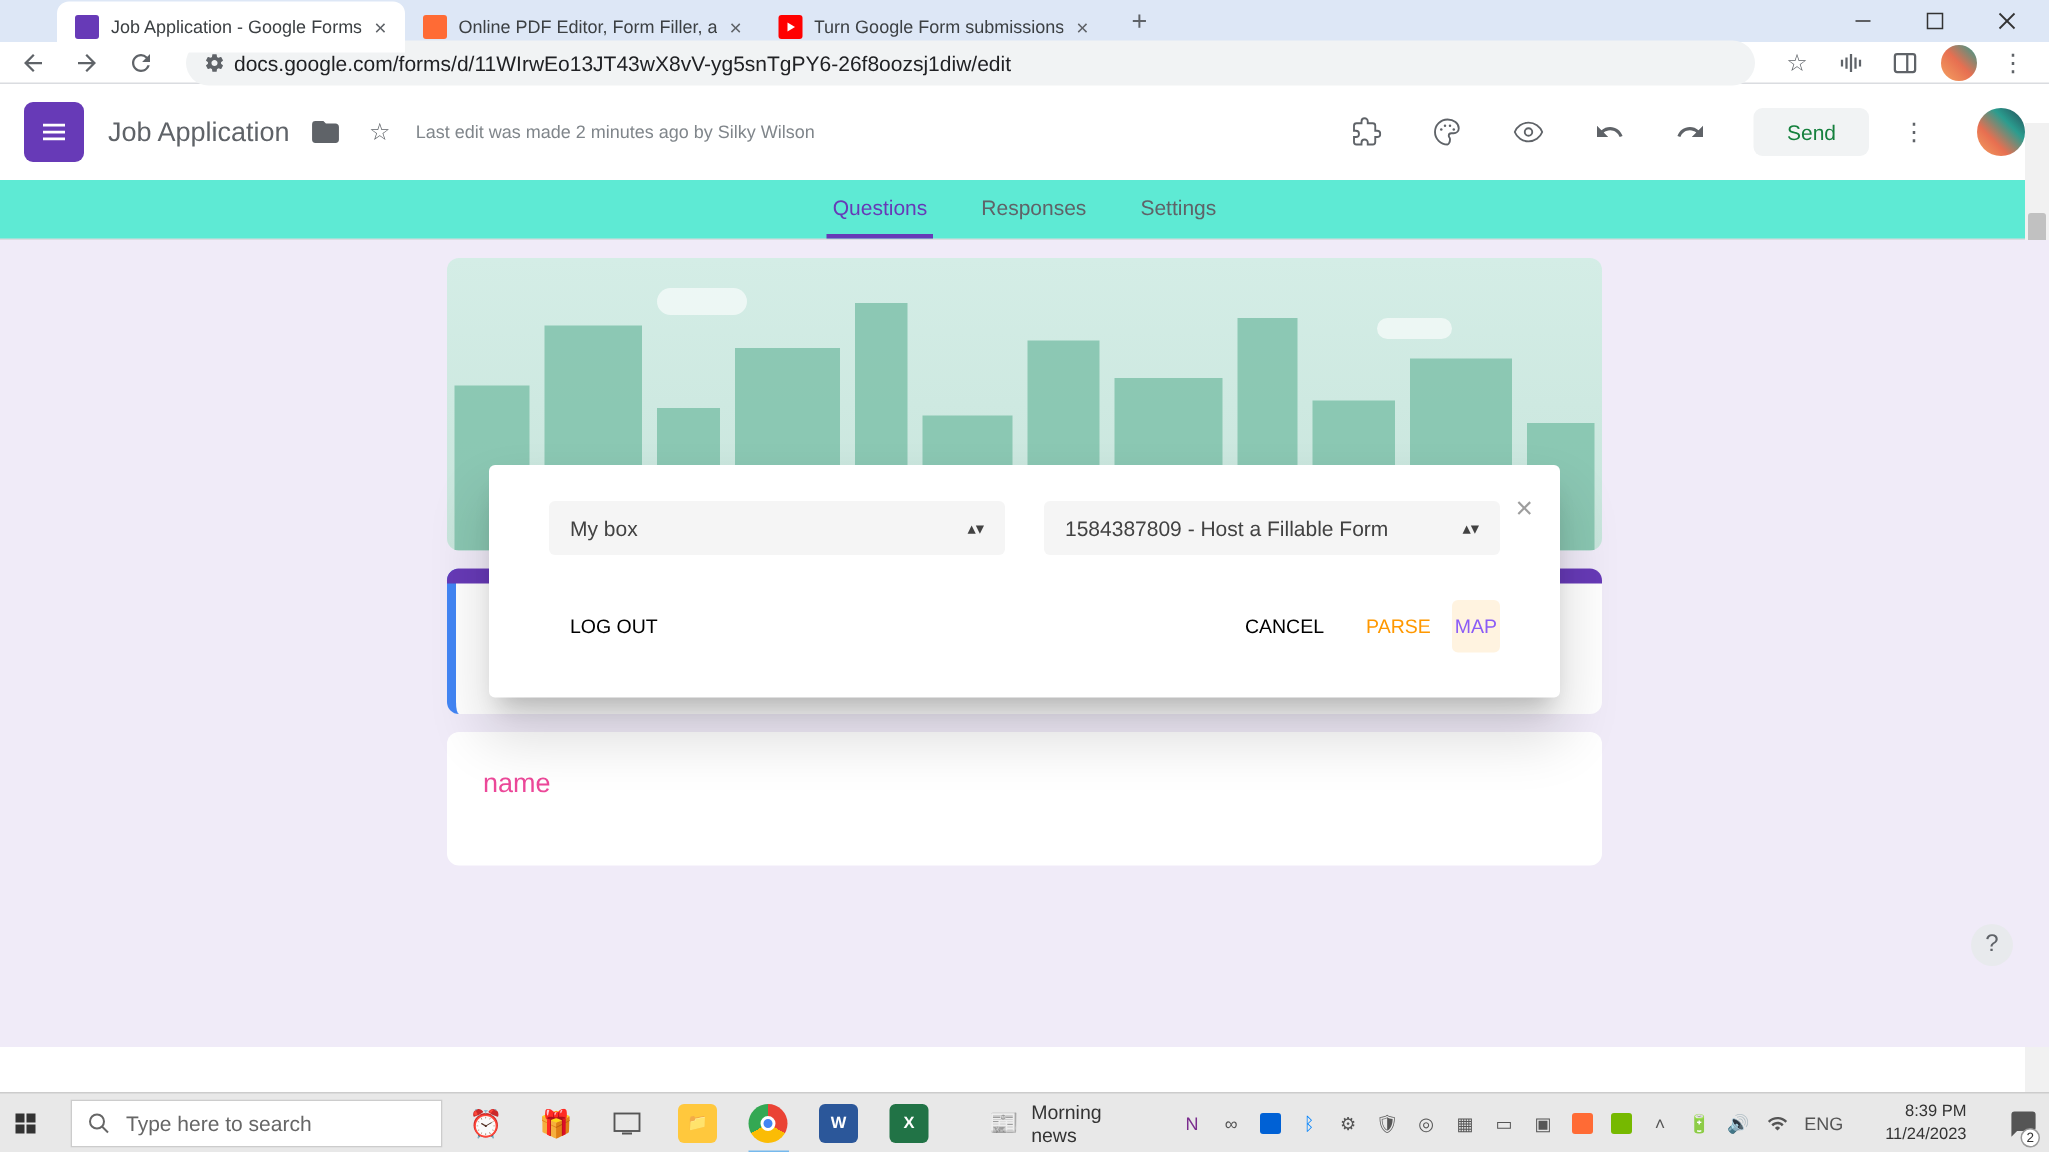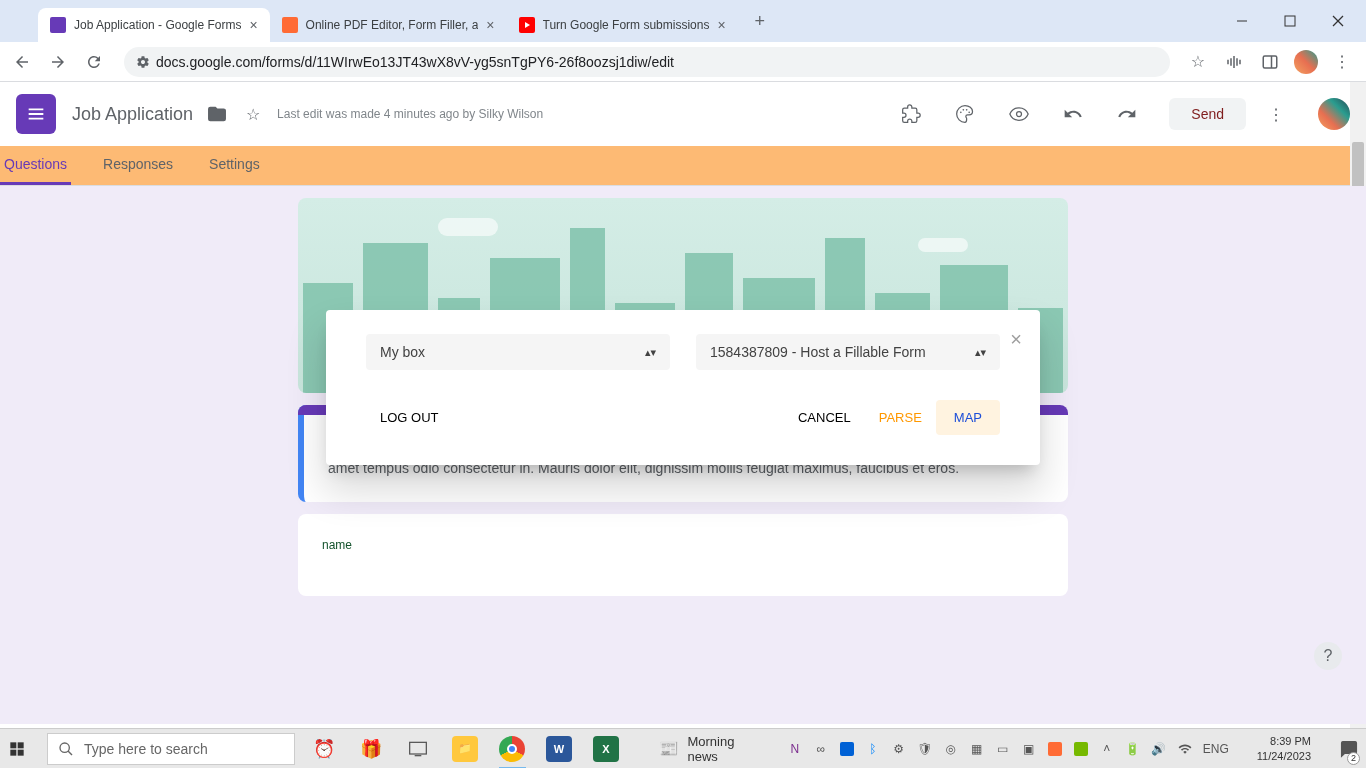--- a/index.html
+++ b/index.html
@@ -1,50 +1,50 @@
 <!DOCTYPE html>
 <html><head>
 <meta charset="utf-8">
 <style>
 * { margin: 0; padding: 0; box-sizing: border-box; font-family: 'Segoe UI', Arial, sans-serif; }
 body { width: 1366px; height: 768px; overflow: hidden; background: #fff; position: relative; }
 
 
-.browser-top { background: #dde7f6; height: 42px; display: flex; align-items: center; padding: 0 8px; }
+.browser-top { background: #dde7f6; height: 28px; display: flex; align-items: center; padding: 0 8px; }
 .tab { display: flex; align-items: center; height: 34px; padding: 0 12px; margin-top: 8px; border-radius: 8px 8px 0 0; font-size: 12px; color: #3c4043; max-width: 240px; position: relative; }
 .tab.active { background: #fff; }
 .tab-favicon { width: 16px; height: 16px; margin-right: 8px; flex-shrink: 0; }
 .tab-title { overflow: hidden; white-space: nowrap; text-overflow: ellipsis; flex: 1; }
 .tab-close { margin-left: 8px; cursor: pointer; color: #5f6368; font-size: 14px; }
 .tab-new { width: 28px; height: 28px; margin-left: 8px; cursor: pointer; display: flex; align-items: center; justify-content: center; font-size: 18px; color: #5f6368; }
 .window-controls { margin-left: auto; display: flex; gap: 24px; padding-right: 8px; }
 .window-btn { width: 24px; height: 24px; display: flex; align-items: center; justify-content: center; cursor: pointer; }
 
-.browser-nav { height: 40px; background: #fff; display: flex; align-items: center; padding: 0 8px; border-bottom: 1px solid #dadce0; gap: 8px; }
+.browser-nav { height: 28px; background: #fff; display: flex; align-items: center; padding: 0 8px; border-bottom: 1px solid #dadce0; gap: 8px; }
 .nav-btn { width: 28px; height: 28px; display: flex; align-items: center; justify-content: center; cursor: pointer; color: #5f6368; border-radius: 50%; }
 .nav-btn svg { width: 18px; height: 18px; }
 .url-bar { flex: 1; height: 30px; background: #f1f3f4; border-radius: 15px; display: flex; align-items: center; padding: 0 12px; font-size: 14px; color: #202124; margin: 0 8px; }
 .url-prefix { color: #5f6368; margin-right: 6px; display: flex; align-items: center; gap: 4px; }
 .nav-icons-right { display: flex; gap: 12px; align-items: center; margin-right: 4px; }
 .nav-icon-r { width: 24px; height: 24px; display: flex; align-items: center; justify-content: center; cursor: pointer; color: #5f6368; }
 .avatar-small { width: 24px; height: 24px; border-radius: 50%; background: linear-gradient(45deg,#f4a261,#e76f51,#2a9d8f); }
 
 
 .forms-header { height: 64px; display: flex; align-items: center; padding: 0 16px; background: #fff; }
 .forms-logo { width: 40px; height: 40px; background: #673ab7; border-radius: 6px; display: flex; align-items: center; justify-content: center; margin-right: 16px; }
 .forms-logo svg { fill: #fff; width: 22px; height: 22px; }
 .form-title { font-size: 18px; color: #5f6368; margin-right: 12px; }
 .header-icon { width: 24px; height: 24px; margin-right: 12px; color: #5f6368; cursor: pointer; display: flex; align-items: center; justify-content: center; }
 .edit-info { font-size: 12px; color: #80868b; line-height: 1.4; }
 .header-right { margin-left: auto; display: flex; align-items: center; gap: 18px; }
-.send-btn { background: #f1f3f4; color: #7f1d1d; padding: 8px 22px; border-radius: 6px; font-size: 14px; font-weight: 500; cursor: not-allowed; }
+.send-btn { background: #f1f3f4; color: #15803d; padding: 8px 22px; border-radius: 6px; font-size: 14px; font-weight: 500; cursor: not-allowed; }
 .avatar-header { width: 32px; height: 32px; border-radius: 50%; background: linear-gradient(45deg,#f4a261,#e76f51,#2a9d8f,#264653); }
 
 
-.forms-tabs { display: flex; justify-content: flex-start; gap: 28px; border-bottom: 1px solid #dadce0; background: #fdba74; }
+.forms-tabs { display: flex; justify-content: center; gap: 28px; border-bottom: 1px solid #dadce0; background: #5eead4; }
 .forms-tab { padding: 10px 4px; font-size: 14px; color: #5f6368; cursor: pointer; border-bottom: 3px solid transparent; }
 .forms-tab.active { color: #673ab7; border-bottom-color: #673ab7; font-weight: 500; }
 
 
 .forms-body { background: #f0ebf8; height: calc(100% - 42px - 40px - 64px - 44px - 40px); overflow: hidden; position: relative; }
 .form-container { width: 770px; margin: 12px auto 0; }
 
 .hero-image { height: 195px; background: linear-gradient(to bottom, #d4ede6 0%, #c8e5dc 100%); border-radius: 8px; position: relative; overflow: hidden; }
 .skyline { position: absolute; bottom: 0; left: 0; right: 0; height: 160px; display: flex; align-items: flex-end; justify-content: space-around; }
 .building { background: #7bbfa8; opacity: 0.8; position: relative; }
@@ -53,33 +53,33 @@
 .b7 { width: 48px; height: 140px; } .b8 { width: 72px; height: 115px; } .b9 { width: 40px; height: 155px; }
 .b10 { width: 55px; height: 100px; } .b11 { width: 68px; height: 128px; } .b12 { width: 45px; height: 85px; }
 .cloud { position: absolute; background: rgba(255,255,255,0.6); border-radius: 20px; }
 .c1 { width: 60px; height: 18px; top: 20px; left: 140px; } .c2 { width: 50px; height: 14px; top: 40px; left: 620px; }
 
 .title-card { background: #fff; border-radius: 8px; margin-top: 12px; padding: 22px 24px; border-left: 6px solid #4285f4; position: relative; }
 .title-card::before { content: ''; position: absolute; top: 0; left: -6px; right: 0; height: 10px; background: #673ab7; border-radius: 8px 8px 0 0; }
 .desc-text { font-size: 14px; color: #5f6368; line-height: 1.6; margin-top: 8px; }
 
 .question-card { background: #fff; border-radius: 8px; margin-top: 12px; padding: 24px; }
-.q-title { font-size: 12px; color: #14532d; margin-bottom: 20px; }
+.q-title { font-size: 18px; color: #ec4899; margin-bottom: 20px; }
 .q-answer { font-size: 14px; color: #9aa0a6; border-bottom: 1px dotted #dadce0; padding-bottom: 6px; width: 360px; }
 
 
 .modal-overlay { position: absolute; top: 310px; left: 50%; transform: translateX(-50%); width: 714px; background: #fff; border-radius: 4px; box-shadow: 0 11px 15px -7px rgba(0,0,0,0.2), 0 24px 38px 3px rgba(0,0,0,0.14); z-index: 100; padding: 24px 40px 30px; }
 .modal-close { position: absolute; top: 18px; right: 18px; color: #9e9e9e; font-size: 20px; cursor: pointer; }
 .modal-title { font-size: 16px; color: #424242; margin-bottom: 28px; }
 .modal-selects { display: flex; gap: 26px; margin-bottom: 30px; }
 .modal-select { flex: 1; background: #f5f5f5; border-radius: 4px; padding: 10px 14px; font-size: 14px; color: #424242; display: flex; align-items: center; justify-content: space-between; cursor: pointer; }
 .modal-actions { display: flex; align-items: center; }
 .modal-btn { font-size: 13px; font-weight: 500; cursor: pointer; padding: 8px 14px; color: #000000; text-transform: uppercase; }
 .modal-btn.orange { color: #ff9800; }
-.modal-btn.filled { background: #fff3e0; color: #1d4ed8; border-radius: 4px; padding: 10px 18px; }
+.modal-btn.filled { background: #fff3e0; color: #8b5cf6; border-radius: 4px; padding: 10px 2px; }
 .modal-spacer { flex: 1; }
 
 
 .help-btn { position: absolute; right: 24px; bottom: 54px; width: 28px; height: 28px; border-radius: 50%; background: #e8eaed; color: #5f6368; display: flex; align-items: center; justify-content: center; font-size: 16px; cursor: pointer; }
 
 
 .fake-scroll { position: absolute; right: 0; top: 82px; bottom: 40px; width: 16px; background: #f1f1f1; }
 .fake-thumb { position: absolute; left: 2px; right: 2px; top: 60px; height: 300px; background: #c1c1c1; border-radius: 2px; }
 
 
@@ -196,21 +196,21 @@
         <path d="M4 6h16v2H4zm0 5h16v2H4zm0 5h16v2H4z"></path>
       </svg>
   </div>
   <div class="form-title">Job Application</div>
   <div class="header-icon">
       <svg width="20" height="20" viewBox="0 0 24 24">
         <path fill="currentColor" d="M10 4H4c-1.1 0-2 .9-2 2v12c0 1.1.9 2 2 2h16c1.1 0 2-.9 2-2V8c0-1.1-.9-2-2-2h-8l-2-2z" stroke="currentColor" stroke-width="1.5"></path>
       </svg>
     </div>
   <div class="header-icon">☆</div>
-  <div class="edit-info">Last edit was made 4 minutes ago by Silky Wilson</div>
+  <div class="edit-info">Last edit was made 2 minutes ago by Silky Wilson</div>
   <div class="header-right">
     <div class="header-icon">
         <svg width="20" height="20" viewBox="0 0 24 24">
           <path fill="none" stroke="currentColor" stroke-width="1.5" d="M20.5 11H19V7c0-1.1-.9-2-2-2h-4V3.5a2.5 2.5 0 00-5 0V5H4c-1.1 0-2 .9-2 2v4h1.5a2.5 2.5 0 010 5H2v4c0 1.1.9 2 2 2h4v-1.5a2.5 2.5 0 015 0V22h4c1.1 0 2-.9 2-2v-4h1.5a2.5 2.5 0 000-5z"></path>
         </svg>
       </div>
     <div class="header-icon">
         <svg width="20" height="20" viewBox="0 0 24 24">
           <path fill="none" stroke="currentColor" stroke-width="1.5" d="M12 22a10 10 0 110-20c5 0 9 3 9 7 0 2.5-2 4-4 4h-2a2 2 0 00-2 2c0 .5.2 1 .5 1.3.4.4.5 1 .5 1.7 0 2-1 4-2 4z"></path>
           <circle cx="7" cy="10" r="1" fill="currentColor"></circle>

